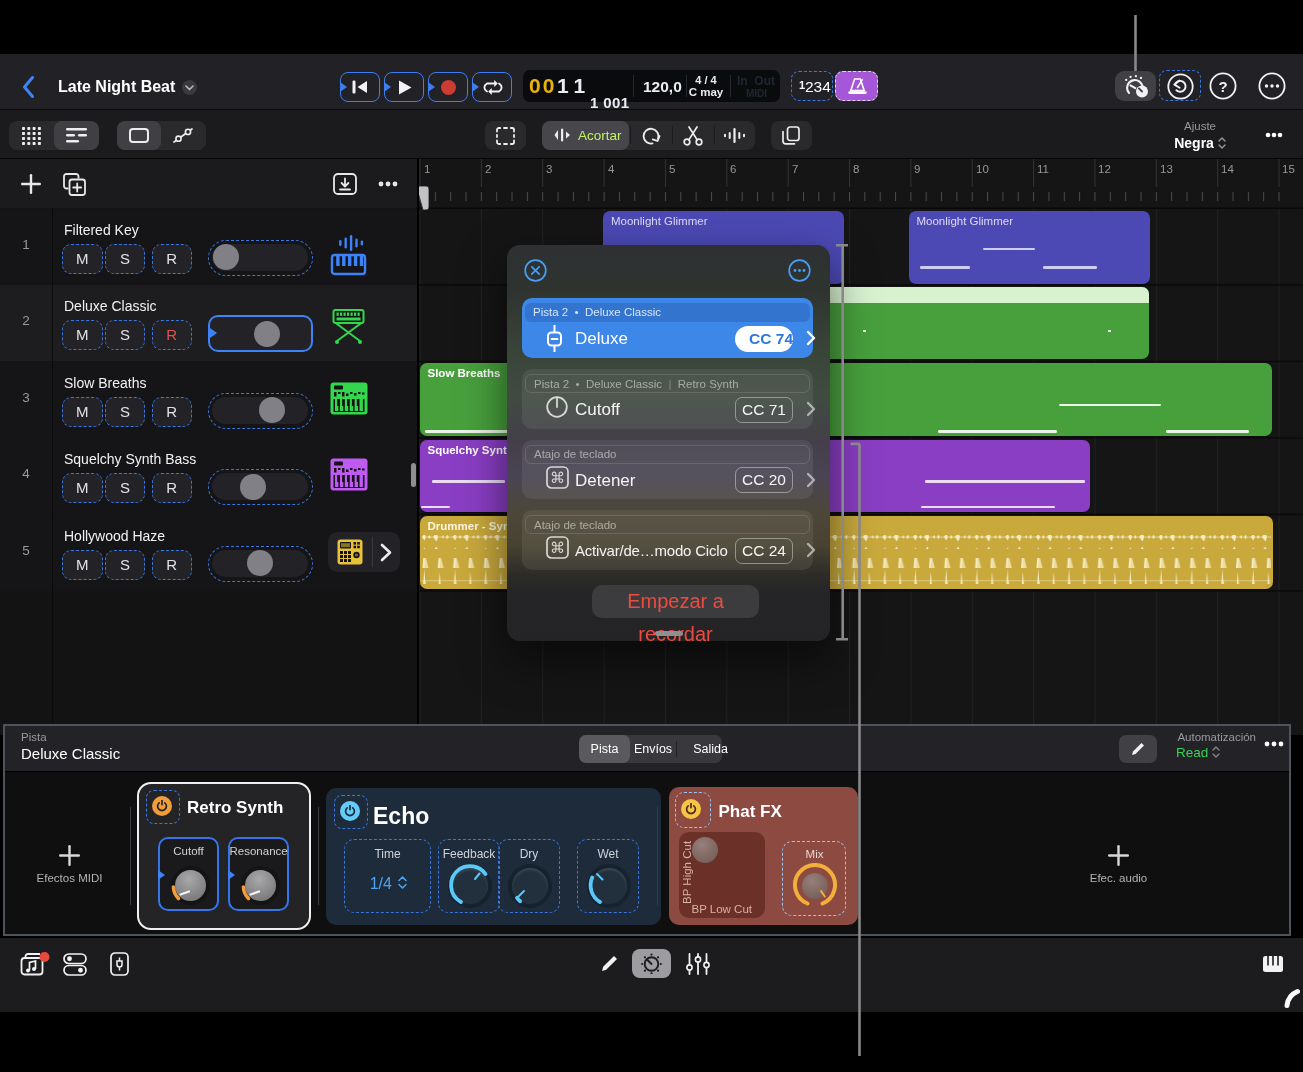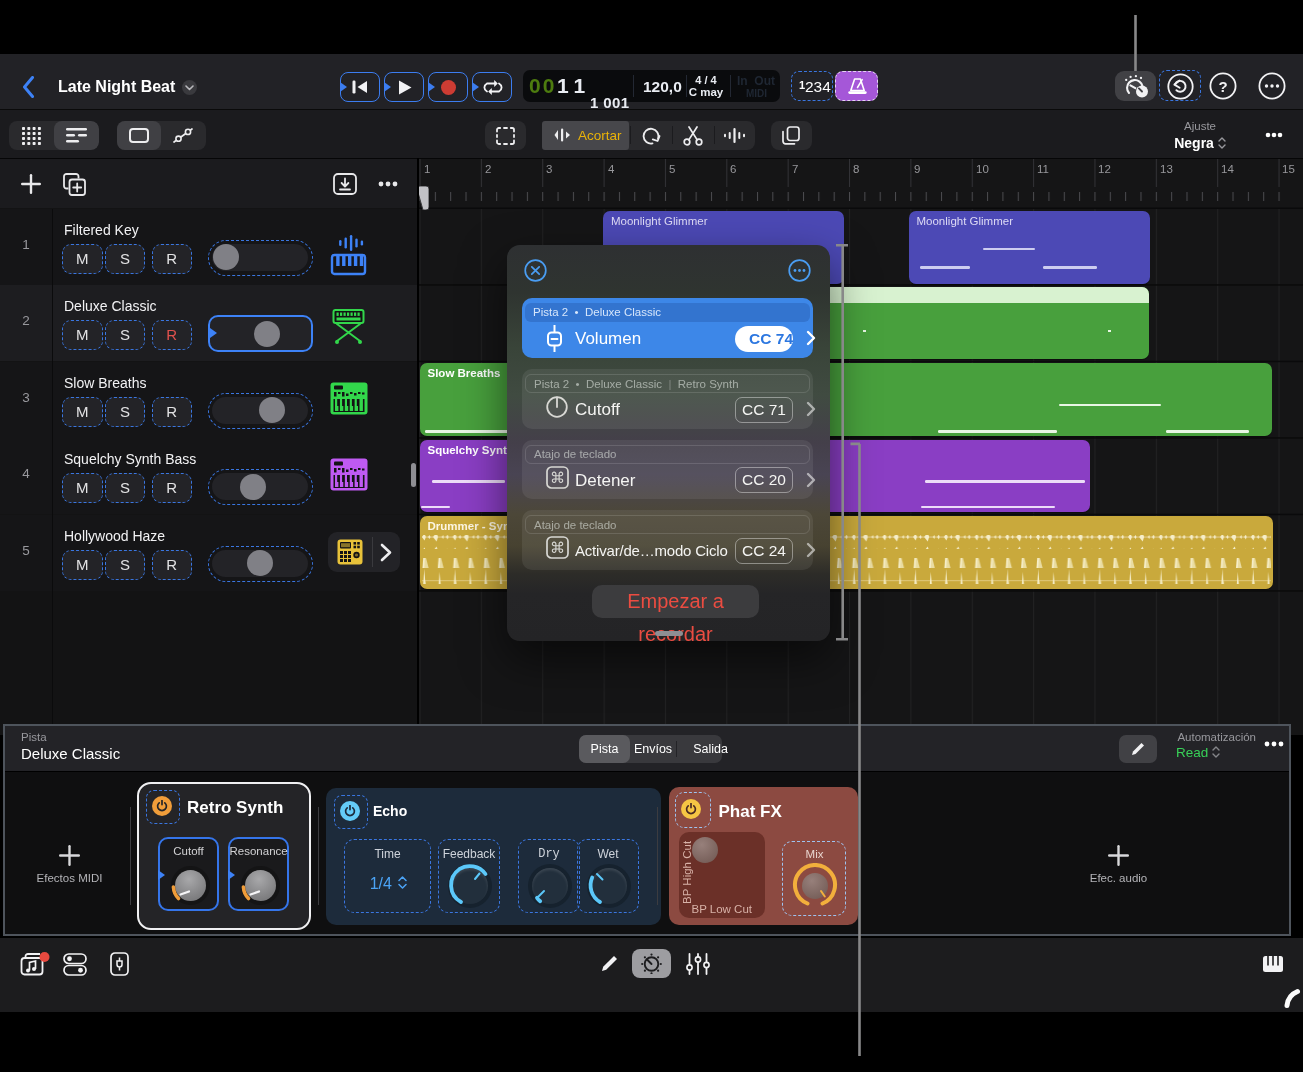--- a/index.html
+++ b/index.html
@@ -42,21 +42,21 @@
   <div class="abs tpb" style="left:472px;">
     <svg style="margin:6px 0 0 10px;" width="20" height="17" viewBox="0 0 20 17">
       <path d="M4 12.5 A 6.5 5 0 0 1 4 4.5 L12 4.5" fill="none" stroke="#f2f2f4" stroke-width="1.8" stroke-linecap="round"></path>
       <path d="M16 4.5 A 6.5 5 0 0 1 16 12.5 L7 12.5" fill="none" stroke="#f2f2f4" stroke-width="1.8" stroke-linecap="round"></path>
       <path d="M11.2 1 L14.8 4.5 L11.2 8 Z" fill="#f2f2f4"></path>
       <path d="M8.8 9 L5.2 12.5 L8.8 16 Z" fill="#f2f2f4"></path>
     </svg>
   </div>
 
   <div class="abs" style="left:523px;top:16px;width:257px;height:32px;background:#0a0b0d;border-radius:7px;color:#e9ecf2;">
-    <div class="abs" style="left:6px;top:4px;font-size:21px;font-weight:bold;color:#4d7c0f;letter-spacing:2px;">00</div>
+    <div class="abs" style="left:6px;top:4px;font-size:21px;font-weight:bold;color:#eab308;letter-spacing:2px;">00</div>
     <div class="abs" style="left:34px;top:4px;font-size:21px;font-weight:bold;letter-spacing:6px;">11</div>
     <div class="abs" style="left:67px;top:24px;font-size:15px;font-weight:bold;letter-spacing:.4px;">1 001</div>
     <div class="abs" style="left:110px;top:5px;width:1px;height:22px;background:#232833;"></div>
     <div class="abs" style="left:120px;top:8px;font-size:15.5px;font-weight:bold;">120,0</div>
     <div class="abs" style="left:163px;top:5px;width:1px;height:22px;background:#232833;"></div>
     <div class="abs" style="left:167px;top:4px;width:32px;text-align:center;font-size:11px;font-weight:bold;">4 / 4</div>
     <div class="abs" style="left:162px;top:16px;width:42px;text-align:center;font-size:11.5px;font-weight:bold;">C may</div>
     <div class="abs" style="left:207px;top:5px;width:1px;height:22px;background:#232833;"></div>
     <div class="abs" style="left:214px;top:4px;font-size:12px;font-weight:bold;color:#1f2733;">In&nbsp;&nbsp;Out</div>
     <div class="abs" style="left:223px;top:18px;font-size:10px;font-weight:bold;color:#1f2733;">MIDI</div>
@@ -170,21 +170,21 @@
         <path d="M18 8 L18 10"></path>
         <path d="M18 13.5 L18 15.2 A 1.8 1.8 0 0 1 16.2 17 L14.8 17"></path>
         <path d="M11 17 L8 17"></path>
         <path d="M4.2 17 L2.8 17 A 1.8 1.8 0 0 1 1 15.2 L1 13.5"></path>
         <path d="M1 10 L1 8"></path>
       </g>
     </svg>
   </div>
 
   <div class="abs" style="left:542px;top:11px;width:213px;height:28.5px;background:#2a2a2d;border-radius:8px;">
-    <div class="abs" style="left:0;top:0;width:87px;height:28.5px;background:#47474b;border-radius:3px;color:#eab308;text-align:center;">
+    <div class="abs" style="left:0;top:0;width:87px;height:28.5px;background:#47474b;border-radius:8px;color:#bef264;text-align:center;">
       <svg class="abs" style="left:11px;top:7px;" width="21" height="14" viewBox="0 0 21 14">
         <path d="M5 2 L1.5 7 L5 12 Z" fill="#ededef"></path>
         <rect x="8" y="0.5" width="2.2" height="13" rx="1.1" fill="#ededef"></rect>
         <path d="M13 3.5 L17 7 L13 10.5 Z" fill="#ededef"></path>
       </svg>
       <span class="abs" style="left:36px;top:7px;font-size:13.5px;">Acortar</span>
     </div>
     <div class="abs" style="left:88px;top:5px;width:1px;height:18px;background:#1b1b1e;"></div>
     <svg class="abs" style="left:99px;top:6px;" width="20" height="18" viewBox="0 0 20 18">
       <path d="M17 11.5 A 7.4 7.4 0 1 0 11.5 16.4" fill="none" stroke="#ededef" stroke-width="1.8" stroke-linecap="round"></path>
@@ -591,21 +591,21 @@
   </svg>
 
   <div class="abs" style="left:15px;top:53px;width:291px;height:59.5px;background:#3d87e8;border-radius:10px;">
     <div class="abs" style="left:3px;top:5px;width:285px;height:19px;background:rgba(25,60,130,0.25);border-radius:6px;"></div>
     <div class="abs" style="left:11px;top:8px;font-size:11.5px;color:#d6e6fb;">Pista 2 &nbsp;•&nbsp; Deluxe Classic</div>
     <svg class="abs" style="left:25px;top:27px;" width="15" height="27" viewBox="0 0 15 27">
       <path d="M7.5 0 L7.5 27" stroke="#fff" stroke-width="2"></path>
       <rect x="1" y="7.5" width="13" height="13" rx="3.5" fill="#3d87e8" stroke="#fff" stroke-width="2"></rect>
       <path d="M4.5 14 L10.5 14" stroke="#fff" stroke-width="2" stroke-linecap="round"></path>
     </svg>
-    <div class="abs" style="left:53px;top:31px;font-size:17px;color:#fff;">Volumen</div>
+    <div class="abs" style="left:53px;top:31px;font-size:17px;color:#fff;">Deluxe</div>
     <div class="abs" style="left:213px;top:27.5px;width:58px;height:26px;background:#fff;border-radius:13px;text-align:right;line-height:26px;font-size:15.5px;font-weight:bold;color:#2c77e0;">CC 74</div>
     <svg class="abs" style="left:284px;top:32px;" width="10" height="16" viewBox="0 0 10 16">
         <polyline points="2,2 8,8 2,14" fill="none" stroke="#fff" stroke-width="2.4" stroke-linecap="round" stroke-linejoin="round"></polyline>
       </svg>
   </div>
 
   <div class="abs drow" style="top:124px;">
     <div class="dhead"><span>Pista 2 &nbsp;•&nbsp; Deluxe Classic</span><span style="color:rgba(255,255,255,0.28);">&nbsp; | &nbsp;</span><span>Retro Synth</span></div>
     <svg class="abs" style="left:24px;top:27px;" width="22" height="22" viewBox="0 0 22 22">
       <circle cx="11" cy="11" r="9.8" fill="none" stroke="#d8d8d4" stroke-width="1.8"></circle>
@@ -731,39 +731,39 @@
   <div class="abs vsep" style="left:313px;"></div>
 
   <div class="abs" style="left:321px;top:61.5px;width:334.5px;height:137px;background:#1d2b3b;border-radius:10px;">
     <div class="abs dashedbtn" style="left:8px;top:7px;width:34px;height:34px;"></div>
     <div class="abs pwr" style="left:14px;top:13px;background:#64ccf8;">
       <svg style="margin:4px 0 0 4px;" width="12" height="12" viewBox="0 0 12 12">
           <path d="M3.2 2.8 A 4.4 4.4 0 1 0 8.8 2.8" fill="none" stroke="#1d2b3b" stroke-width="1.7" stroke-linecap="round"></path>
           <path d="M6 0.6 L6 4.6" stroke="#1d2b3b" stroke-width="1.7" stroke-linecap="round"></path>
         </svg>
     </div>
-    <div class="abs" style="left:47px;top:15px;font-size:14px;font-weight:bold;color:#fff;text-align:center;">Echo</div>
+    <div class="abs" style="left:47px;top:15px;font-size:23px;font-weight:bold;color:#fff;text-align:center;">Echo</div>
     <div class="abs ebox" style="left:18px;width:87px;">
       <div class="elabel">Time</div>
       <div class="abs" style="left:0;top:35px;width:87px;text-align:center;font-size:16px;color:#4ba3f5;">1/4
         <svg style="display:inline-block;vertical-align:0;margin-left:2px;" width="9" height="13" viewBox="0 0 9 13">
             <polyline points="1,4.5 4.5,1 8,4.5" fill="none" stroke="#4ba3f5" stroke-width="1.5" stroke-linecap="round" stroke-linejoin="round"></polyline>
             <polyline points="1,8.5 4.5,12 8,8.5" fill="none" stroke="#4ba3f5" stroke-width="1.5" stroke-linecap="round" stroke-linejoin="round"></polyline>
           </svg>
       </div>
     </div>
     <div class="abs ebox" style="left:112px;width:62px;">
       <div class="elabel">Feedback</div>
       <div class="eknob"></div>
       <svg class="abs" style="left:8px;top:22px;" width="46" height="46" viewBox="0 0 46 46">
         <path d="M14 40 A 19.4 19.4 0 0 1 12.3 7.2 A 19.4 19.4 0 0 1 38.5 12" fill="none" stroke="#5bc8fa" stroke-width="3.8" stroke-linecap="round"></path>
         <path d="M28 17 L32.5 11.5" stroke="#5bc8fa" stroke-width="2" stroke-linecap="round"></path>
       </svg>
     </div>
-    <div class="abs ebox" style="left:192px;width:62px;font-family:Liberation Mono, monospace;">
+    <div class="abs ebox" style="left:172px;width:62px;">
       <div class="elabel">Dry</div>
       <div class="eknob"></div>
       <svg class="abs" style="left:8px;top:22px;" width="46" height="46" viewBox="0 0 46 46">
         <path d="M13.2 39.3 A 19.4 19.4 0 0 1 10 35.8" fill="none" stroke="#5bc8fa" stroke-width="3.8" stroke-linecap="round"></path>
         <path d="M17 29 L11.5 34.5" stroke="#5bc8fa" stroke-width="2" stroke-linecap="round"></path>
       </svg>
     </div>
     <div class="abs ebox" style="left:251px;width:62px;">
       <div class="elabel">Wet</div>
       <div class="eknob"></div>

